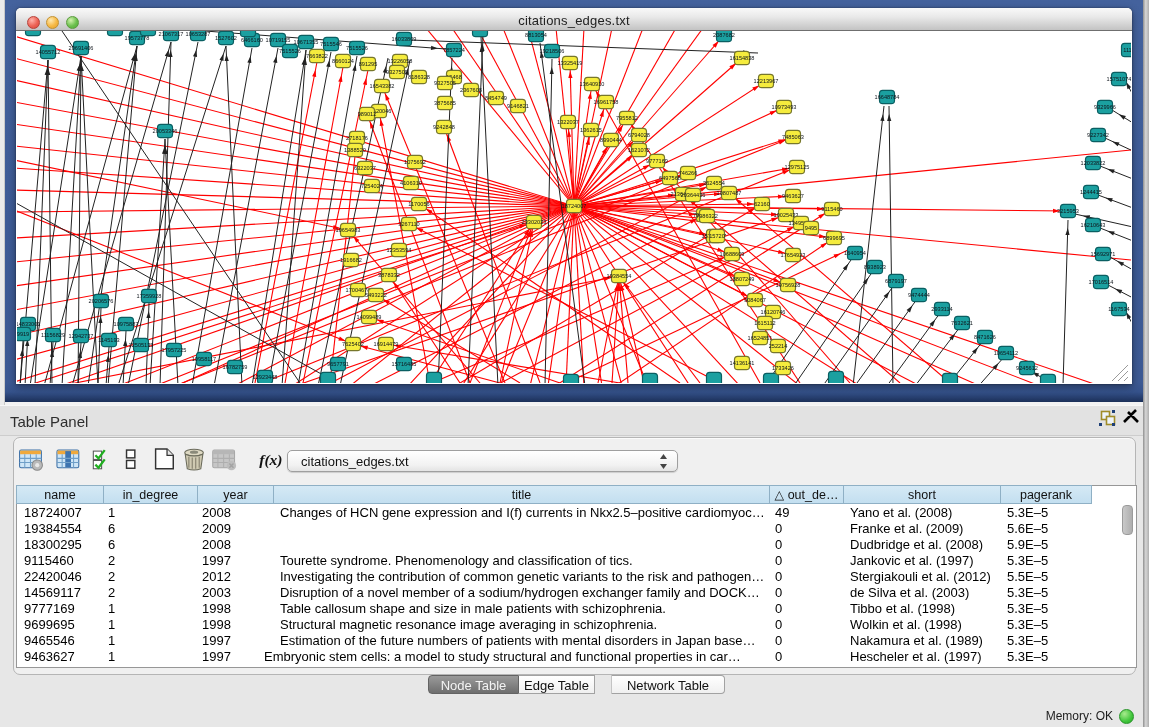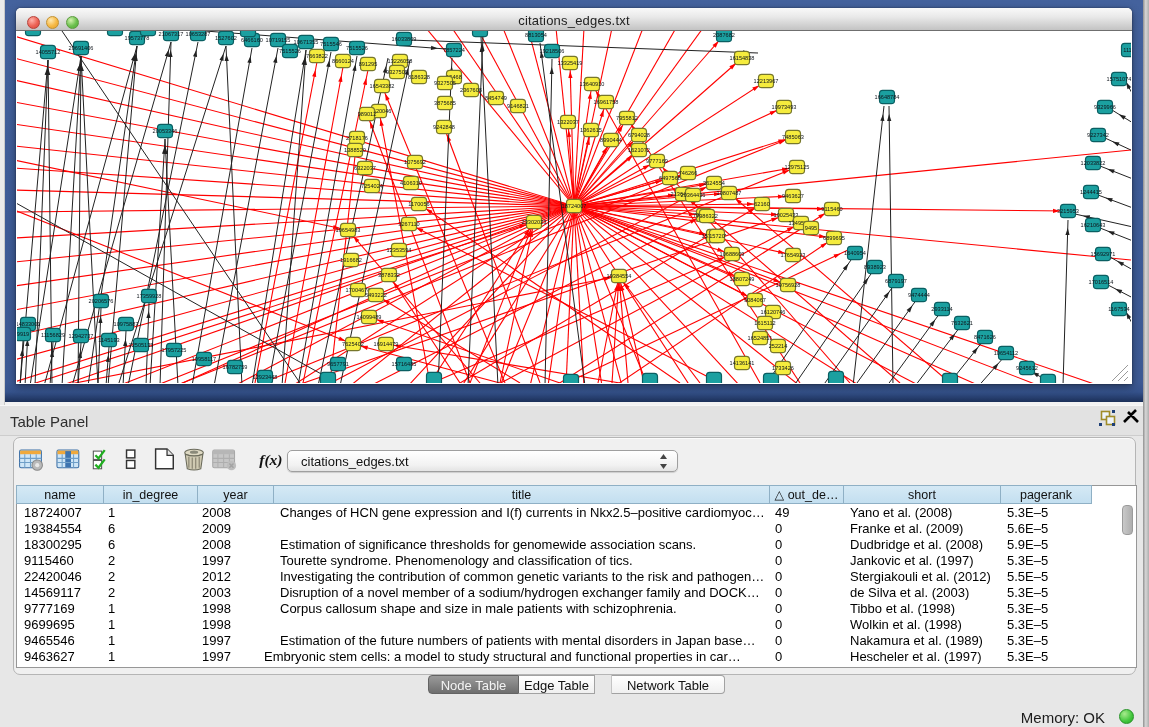--- a/index.html
+++ b/index.html
@@ -31,21 +31,21 @@
 .hcell{position:absolute;top:485px;height:19px;background:linear-gradient(180deg,#d5e9f5,#c3dff0);
   border-right:1px solid #8fb0c5;border-top:1px solid #8fb0c5;border-bottom:1px solid #8fb0c5;
   box-sizing:border-box;font-size:12.5px;color:#111;text-align:center;line-height:19px}
 .trow{position:absolute;left:0;width:1149px;height:16px;font-size:13px;color:#000}
 .trow span{position:absolute;top:0;line-height:16px;white-space:nowrap}
 #vthumb{left:1122px;top:100px;width:9px;height:28px;background:linear-gradient(90deg,#c9c9c9,#aeaeae);
   border-radius:4px;border:1px solid #9b9b9b}
 
 #tabs{left:428px;top:675px;height:19px;font-size:13px}
 .seg{position:absolute;top:0;height:19px;line-height:19px;text-align:center;box-sizing:border-box}
-#memory{right:44px;top:709px;font-size:15px;color:#1c1c1c}
+#memory{right:36px;top:709px;font-size:12px;color:#1c1c1c}
 #memdot{left:1119px;top:709px;width:13px;height:13px;border-radius:50%;border:1px solid #259325;
   background:radial-gradient(circle at 35% 30%,#a8eb8e,#41c63c 60%,#2aa52a)}
 
 .ic{position:absolute;top:448px}
 #dropdown{left:287px;top:450px;width:391px;height:22px;border:1px solid #9f9f9f;border-radius:5px;
   background:linear-gradient(180deg,#ffffff,#f2f2f2 70%,#e4e4e4);box-shadow:0 1px 1px rgba(0,0,0,.15);
   font-size:13px;color:#111;line-height:21px;box-sizing:border-box}
 </style></head><body>
 <div class="abs" id="desktop"></div>
 <div class="abs" id="lstrip"></div>
@@ -789,21 +789,20 @@
     <span style="left:108px">6</span>
     <span style="left:202px">2009</span>
     <span style="left:775px">0</span>
     <span style="left:850px">Franke et al. (2009)</span>
     <span style="left:1007px">5.6E–5</span>
   </div>
 <div class="trow" style="top:537px">
     <span style="left:24px">18300295</span>
     <span style="left:108px">6</span>
     <span style="left:202px">2008</span>
-    <span style="left:280px">Estimation of significance thresholds for genomewide association scans.</span>
     <span style="left:775px">0</span>
     <span style="left:850px">Dudbridge et al. (2008)</span>
     <span style="left:1007px">5.9E–5</span>
   </div>
 <div class="trow" style="top:553px">
     <span style="left:24px">9115460</span>
     <span style="left:108px">2</span>
     <span style="left:202px">1997</span>
     <span style="left:280px">Tourette syndrome. Phenomenology and classification of tics.</span>
     <span style="left:775px">0</span>
@@ -825,29 +824,30 @@
     <span style="left:202px">2003</span>
     <span style="left:280px">Disruption of a novel member of a sodium/hydrogen exchanger family and DOCK…</span>
     <span style="left:775px">0</span>
     <span style="left:850px">de Silva et al. (2003)</span>
     <span style="left:1007px">5.3E–5</span>
   </div>
 <div class="trow" style="top:601px">
     <span style="left:24px">9777169</span>
     <span style="left:108px">1</span>
     <span style="left:202px">1998</span>
-    <span style="left:280px">Corpus callosum shape and size in male patients with schizophrenia.</span>
+    <span style="left:280px">Table callosum shape and size in male patients with schizophrenia.</span>
     <span style="left:775px">0</span>
     <span style="left:850px">Tibbo et al. (1998)</span>
     <span style="left:1007px">5.3E–5</span>
   </div>
 <div class="trow" style="top:617px">
     <span style="left:24px">9699695</span>
     <span style="left:108px">1</span>
     <span style="left:202px">1998</span>
+    <span style="left:280px">Structural magnetic resonance image averaging in schizophrenia.</span>
     <span style="left:775px">0</span>
     <span style="left:850px">Wolkin et al. (1998)</span>
     <span style="left:1007px">5.3E–5</span>
   </div>
 <div class="trow" style="top:633px">
     <span style="left:24px">9465546</span>
     <span style="left:108px">1</span>
     <span style="left:202px">1997</span>
     <span style="left:280px">Estimation of the future numbers of patients with mental disorders in Japan base…</span>
     <span style="left:775px">0</span>

